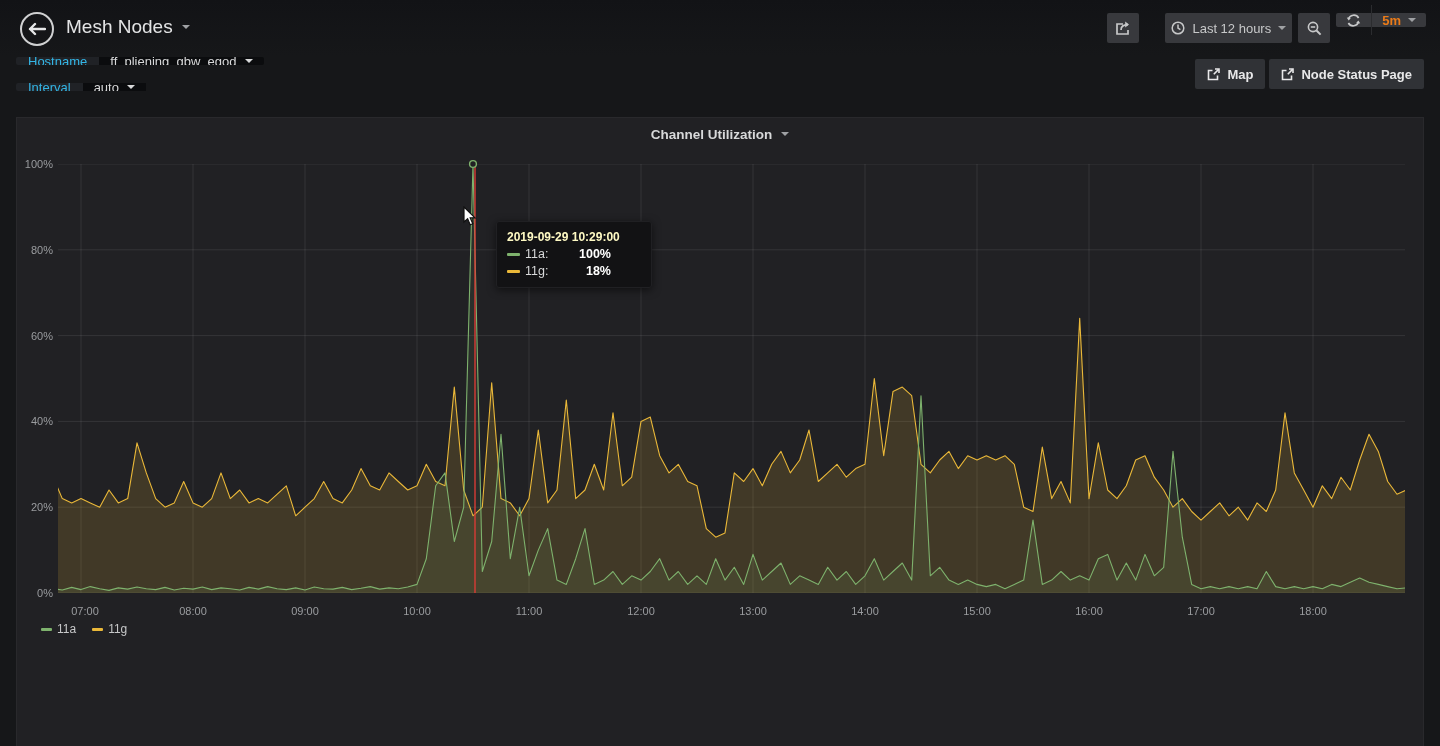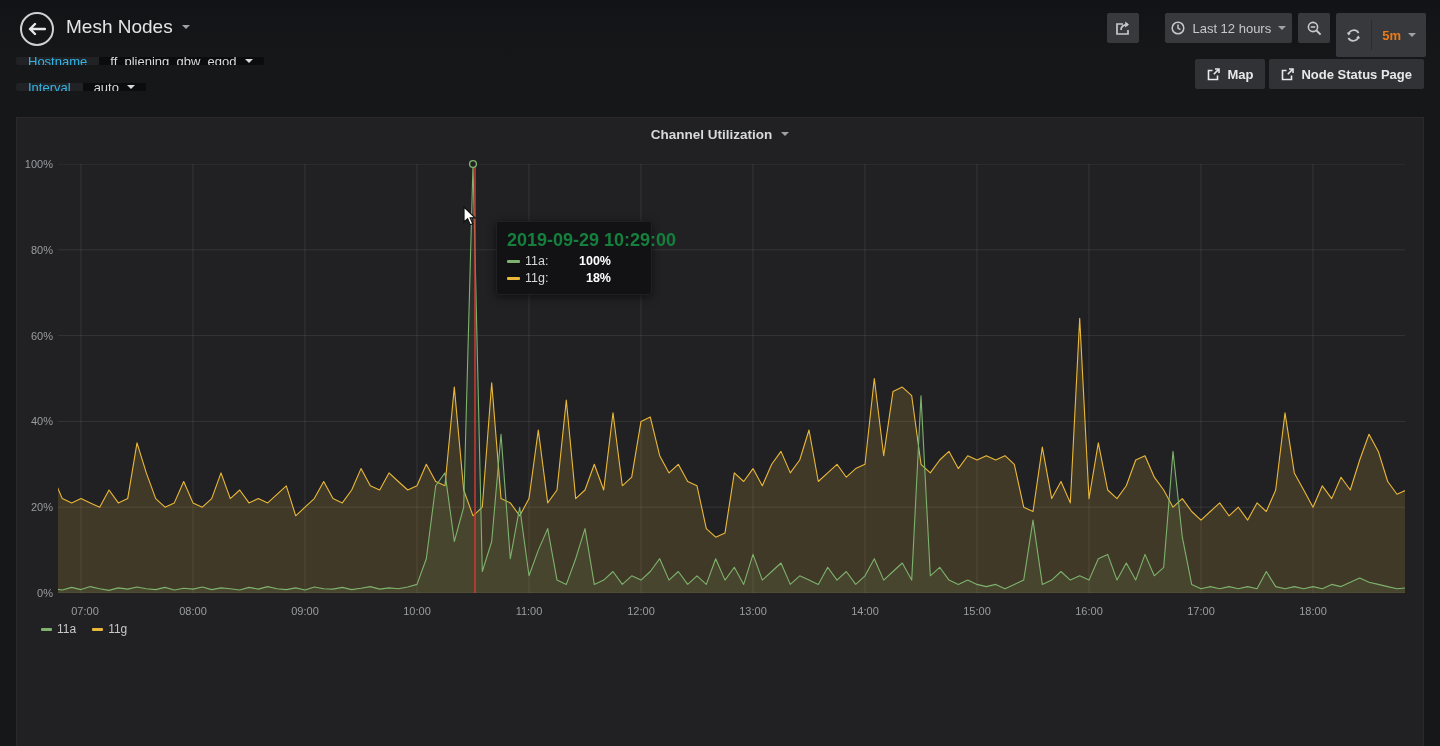--- a/index.html
+++ b/index.html
@@ -19,21 +19,21 @@
   .dash-title { position:absolute; left:66px; top:16px; font-size:19px; color:#e3e4e5;
                 display:flex; align-items:center; gap:9px; cursor:pointer; }
   .caret { width:0; height:0; border-left:4px solid transparent; border-right:4px solid transparent;
            border-top:4px solid #9fa1a4; display:inline-block; }
   .nav-right { position:absolute; right:14px; top:13px; display:flex; gap:6px; height:30px; }
   .nav-btn { background:#38393d; border:none; border-radius:2px; color:#c7c8c9;
              height:30px; display:flex; align-items:center; gap:7px; padding:0 6px;
              font-size:13px; font-family:inherit; cursor:pointer; }
   .nav-btn.iconic { width:32px; justify-content:center; padding:0; }
   .nav-btn.share { margin-right:20px; }
-  .refresh-group { display:flex; height:44px; background:#38393d; border-radius:2px; align-items:center; }
+  .refresh-group { display:flex; height:14px; background:#38393d; border-radius:2px; align-items:center; }
   .refresh-group .seg { height:30px; display:flex; align-items:center; padding:0 10px; cursor:pointer; }
   .refresh-group .divider { width:1px; height:30px; background:#2b2c2f; }
   .orange { color:#eb7b18; font-weight:bold; font-size:13px; }
   
   .submenu { position:absolute; left:16px; top:57px; height:34px; display:flex; gap:18px;flex-direction:column; }
   .var-group { display:flex; height:34px; border-radius:2px; overflow:hidden; }
   .var-label { background:#202226; color:#33b5e5; font-size:13px; display:flex;
                align-items:center; padding:0 12px; }
   .var-value { background:#0b0c0e; color:#d8d9da; font-size:13px; display:flex;
                align-items:center; gap:8px; padding:0 11px; cursor:pointer; }
@@ -53,21 +53,21 @@
            transform:translateY(-6px); left:2px; }
   .xtick { position:absolute; font-size:11px; color:#9a9c9f; transform:translateX(-50%);
            top:487px; white-space:nowrap; }
   .legend { position:absolute; left:24px; top:504px; display:flex; gap:16px; align-items:center; }
   .legend-item { display:flex; align-items:center; gap:5px; font-size:12px; color:#c7c8c9; cursor:pointer; }
   .dash { width:11px; height:3px; border-radius:1px; display:inline-block; }
   
   .gtooltip { position:absolute; left:479px; top:103px; width:156px; background:#121214;
               border:1px solid #202023; border-radius:3px; padding:8px 10px 9px 10px;
               box-shadow:0 2px 8px rgba(0,0,0,.55); z-index:5; }
-  .gtooltip .ts { font-size:18px; font-weight:bold; color:#15803d; margin-bottom:0; white-space:nowrap; }
+  .gtooltip .ts { font-size:12px; font-weight:bold; color:#fef9c3; margin-bottom:0; white-space:nowrap; }
   .tt-row { display:flex; align-items:center; font-size:12.5px; color:#d8d9da; margin-top:3px; }
   .tt-row .dash { width:13px; height:3px; margin-right:5px; }
   .tt-row .lbl { width:34px; }
   .tt-row .val { font-weight:bold; color:#fff; width:52px; text-align:right; }
   
   .cursor { position:absolute; left:446px; top:88px; z-index:6; }
   .icon { display:inline-flex; }
 </style>
 </head>
 <body>

